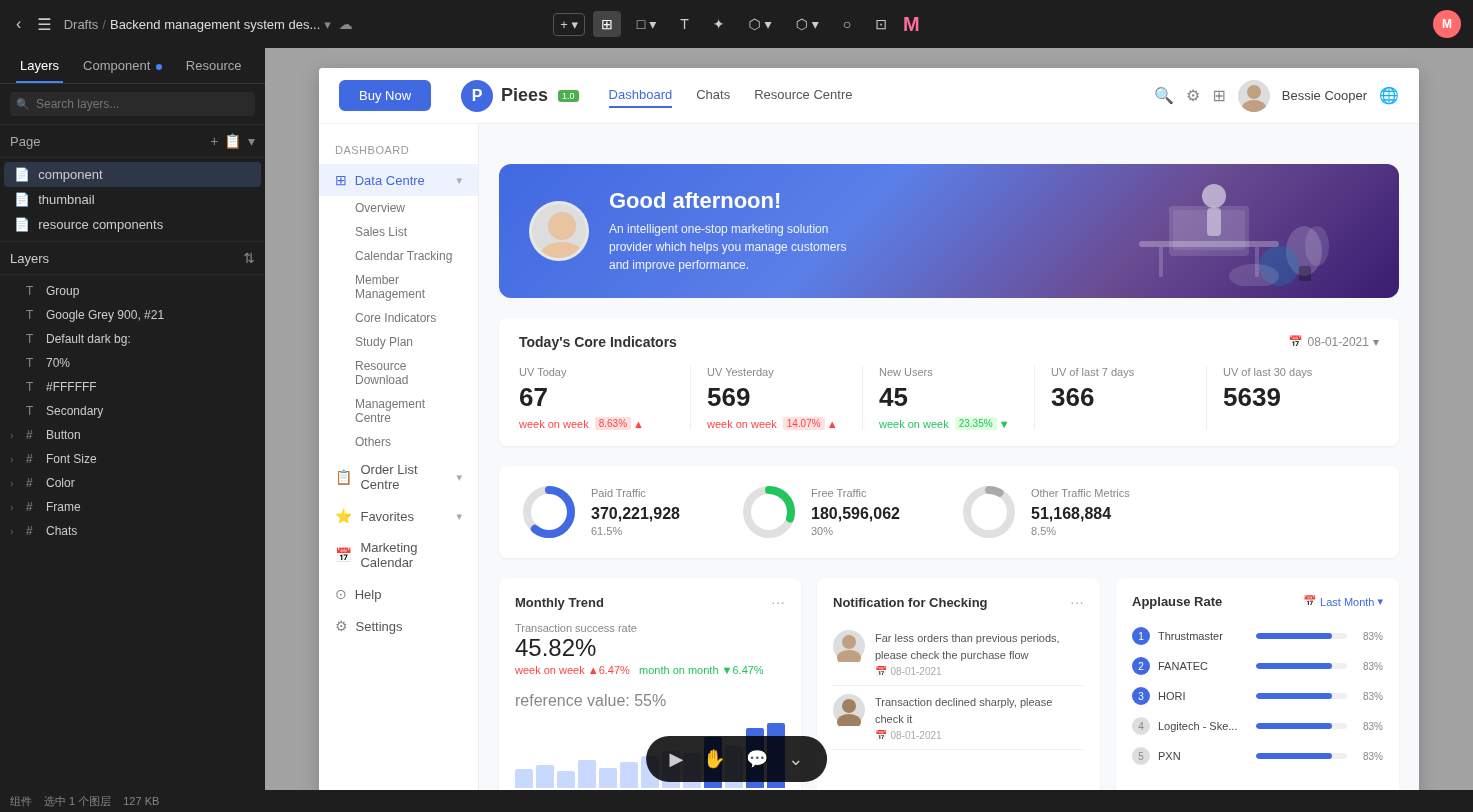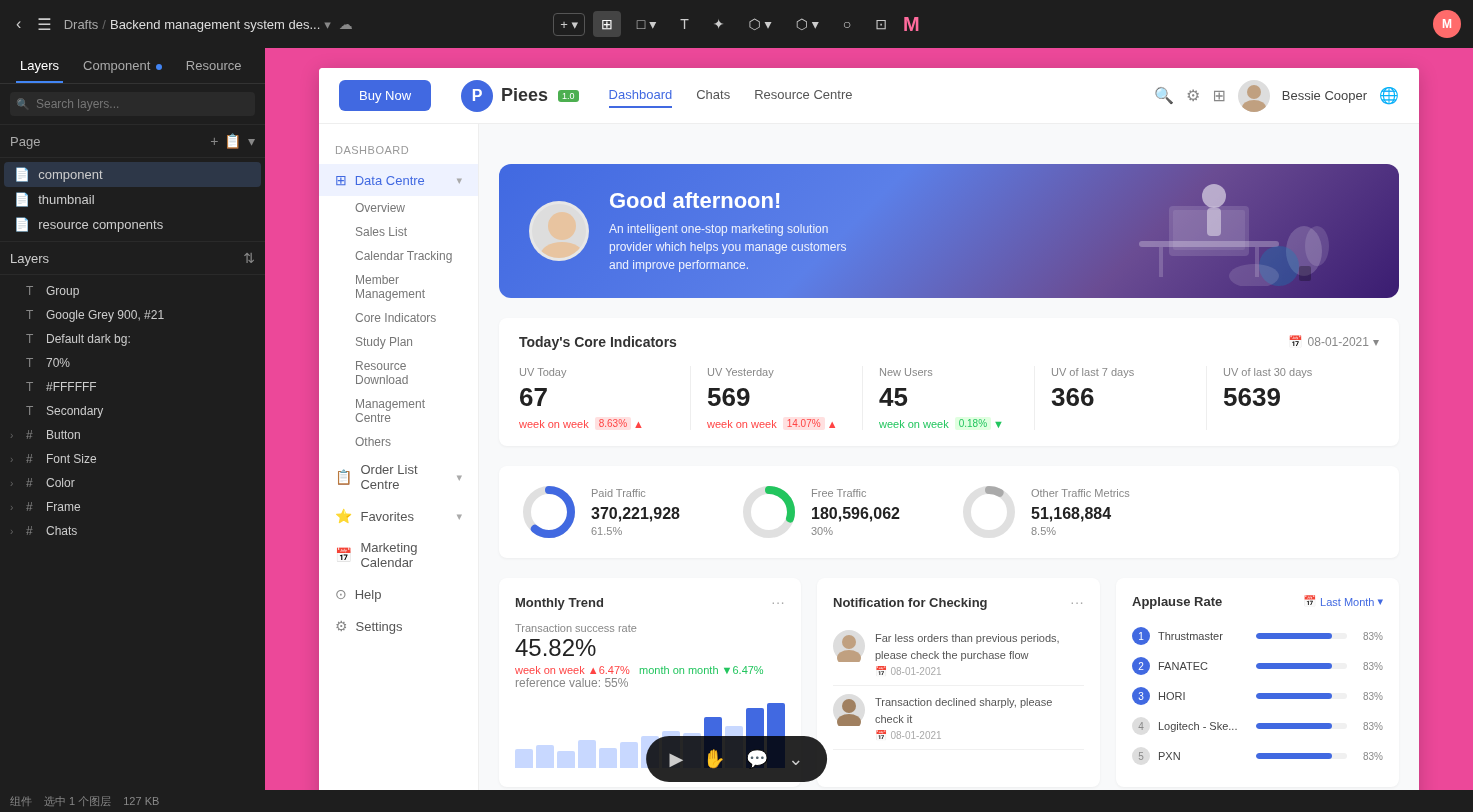--- a/index.html
+++ b/index.html
@@ -121,21 +121,21 @@
     .layer-item .layer-expand { color: #666; font-size: 10px; width: 10px; }
     .layer-item .layer-label { color: #ccc; font-size: 12px; }
 
     
     .main-area {
       position: fixed;
       top: 48px;
       left: 265px;
       right: 0;
       bottom: 0;
-      background: #ec4899;
+      background: #a3a3a3;
       overflow: hidden;
     }
     .canvas-area {
       position: absolute;
       top: 0; left: 0; right: 0; bottom: 0;
       display: flex;
       align-items: flex-start;
       justify-content: center;
       overflow: auto;
       padding: 20px;
@@ -272,21 +272,21 @@
     .bottom-card { background: #fff; border-radius: 8px; padding: 16px; box-shadow: 0 1px 3px rgba(0,0,0,0.05); }
     .bottom-card-header { display: flex; align-items: center; justify-content: space-between; margin-bottom: 12px; }
     .bottom-card-title { font-size: 13px; font-weight: 600; color: #333; }
     .bottom-card-more { color: #aaa; font-size: 14px; cursor: pointer; }
 
     
     .trend-stat { margin-bottom: 8px; }
     .trend-label { font-size: 11px; color: #888; }
     .trend-value { font-size: 24px; font-weight: 400; color: #222; }
     .trend-change { font-size: 11px; margin-top: 2px; }
-    .trend-ref { font-size: 12px; color: #888; margin-top: 0; }
+    .trend-ref { font-size: 16px; color: #888; margin-top: 16px; }
     .bar-chart { display: flex; align-items: flex-end; gap: 3px; height: 70px; margin-top: 8px; }
     .bar { background: #c8d8ff; border-radius: 2px 2px 0 0; width: 18px; }
     .bar.active { background: #4169e1; }
 
     
     .notif-item { display: flex; gap: 10px; padding: 8px 0; border-bottom: 1px solid #f0f0f0; }
     .notif-avatar { width: 32px; height: 32px; border-radius: 50%; background: #ddd; flex-shrink: 0; }
     .notif-text { font-size: 11px; color: #555; line-height: 1.5; }
     .notif-date { font-size: 10px; color: #aaa; margin-top: 3px; display: flex; align-items: center; gap: 3px; }
 
@@ -605,21 +605,21 @@
                   <span>week on week</span>
                   <span style="background:#ffe0e0;color:#ff4444;padding:1px 4px;border-radius:2px;margin-left:4px;font-size:10px;">14.07%</span>
                   <span>▲</span>
                 </div>
               </div>
               <div class="indicator-item">
                 <div class="indicator-label">New Users</div>
                 <div class="indicator-value">45</div>
                 <div class="indicator-change change-down">
                   <span>week on week</span>
-                  <span style="background:#e0ffe0;color:#22c55e;padding:1px 4px;border-radius:2px;margin-left:4px;font-size:10px;">0.18%</span>
+                  <span style="background:#e0ffe0;color:#22c55e;padding:1px 4px;border-radius:2px;margin-left:4px;font-size:10px;">23.35%</span>
                   <span>▼</span>
                 </div>
               </div>
               <div class="indicator-item">
                 <div class="indicator-label">UV of last 7 days</div>
                 <div class="indicator-value">366</div>
               </div>
               <div class="indicator-item">
                 <div class="indicator-label">UV of last 30 days</div>
                 <div class="indicator-value">5639</div>

